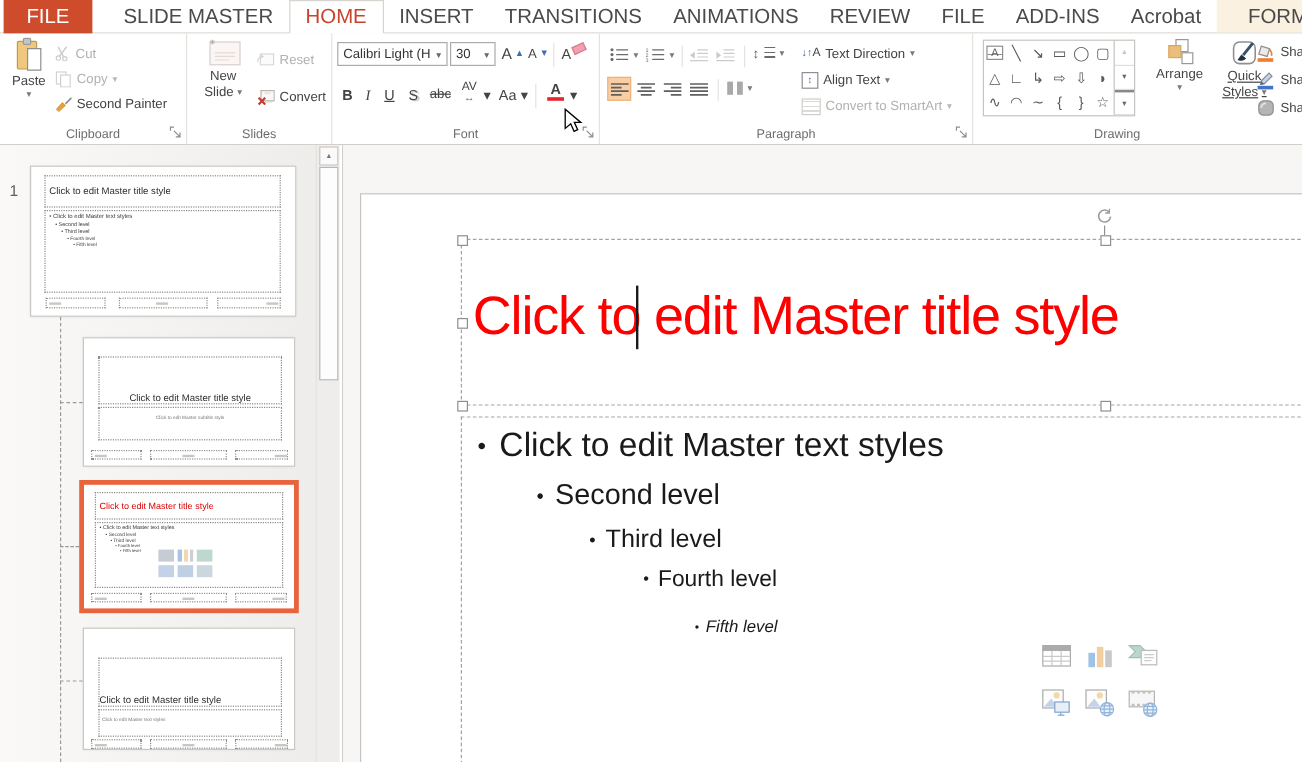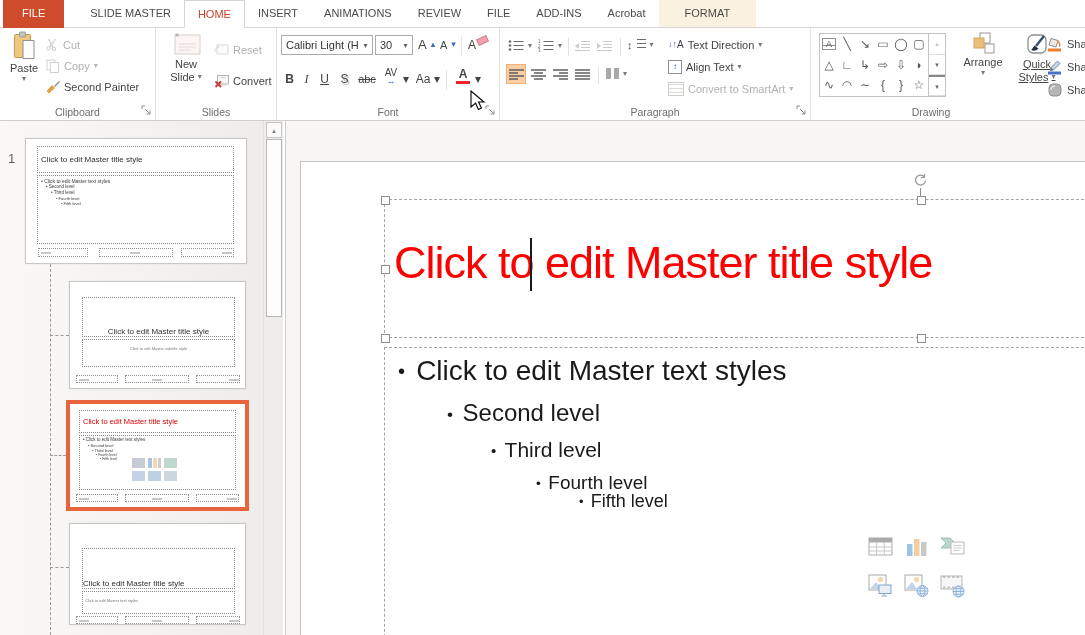--- a/index.html
+++ b/index.html
@@ -1,21 +1,21 @@
 <!DOCTYPE html>
 <html><head>
 <meta charset="utf-8">
 <style>
   html,body{margin:0;padding:0;background:#fff;}
   .app{position:relative;width:1085px;height:635px;overflow:hidden;background:#fff;
        font-family:"Liberation Sans",sans-serif;font-size:11px;color:#444;}
   
   .tabbar{position:absolute;left:0;top:0;width:1085px;height:28px;background:#fff;
           border-bottom:1px solid #d8d5d0;display:flex;align-items:stretch;box-sizing:border-box;}
-  .tab{padding:0 13px;line-height:27px;font-size:11px;color:#4a4a4a;white-space:nowrap;cursor:default;}
+  .tab{padding:0 13px;line-height:27px;font-size:17px;color:#4a4a4a;white-space:nowrap;cursor:default;}
   .tab.file{background:#CE4B2C;color:#fff;padding:0 19px;margin-left:3px;margin-right:13px;margin-bottom:-1px;}
   .tab.active{color:#C8432B;background:#fff;border:1px solid #d8d5d0;border-bottom:1px solid #fff;
               margin-bottom:-1px;line-height:26px;}
   .tab.contextual{background:#FBF1E0;padding:0 26px;}
   
   .ribbon{position:absolute;left:0;top:28px;width:1085px;height:93px;background:#fff;
           border-bottom:1px solid #d2cfca;box-sizing:border-box;}
   .rgroup{position:absolute;top:0;height:92px;border-right:1px solid #e5e3e0;box-sizing:border-box;}
   .glabel{position:absolute;bottom:2px;left:0;right:0;text-align:center;font-size:10.5px;color:#6d6d6d;}
   .launcher{position:absolute;right:3px;bottom:4px;width:11px;height:11px;}
@@ -88,20 +88,21 @@
 </head>
 <body>
 
 <div class="app">
 
   <div class="tabbar">
     <div class="tab file">FILE</div>
     <div class="tab">SLIDE MASTER</div>
     <div class="tab active">HOME</div>
     <div class="tab">INSERT</div>
+    <div class="tab">TRANSITIONS</div>
     <div class="tab">ANIMATIONS</div>
     <div class="tab">REVIEW</div>
     <div class="tab">FILE</div>
     <div class="tab">ADD-INS</div>
     <div class="tab">Acrobat</div>
     <div class="tab contextual">FORMAT</div>
   </div>
 
   <div class="ribbon">
 
@@ -515,21 +516,21 @@
   </svg>
 
   <div class="stitle" style="left:394px;top:237px;font-size:45px;">Click to edit Master title style</div>
   <div class="caret" style="left:530px;top:238px;height:53px;"></div>
 
   <div class="ph" style="left:384px;top:347px;width:710px;height:300px;"></div>
   <div class="bline" style="left:398px;top:355px;font-size:28px;"><span class="blt">•</span><span>Click to edit Master text styles</span></div>
   <div class="bline" style="left:447px;top:399px;font-size:24px;"><span class="blt">•</span><span>Second level</span></div>
   <div class="bline" style="left:491px;top:438px;font-size:21px;"><span class="blt">•</span><span>Third level</span></div>
   <div class="bline" style="left:536px;top:472px;font-size:19px;"><span class="blt">•</span><span>Fourth level</span></div>
-  <div class="bline" style="left:579px;top:491px;font-size:18px;"><span class="blt">•</span><span>Fifth level</span></div>
+  <div class="bline" style="left:579px;top:514px;font-size:14px;font-style:italic;"><span class="blt">•</span><span>Fifth level</span></div>
 
   <div class="cicons">
     <svg width="27" height="23" viewBox="0 0 27 23">
       <rect x="2" y="3" width="23" height="17" fill="#fff" stroke="#ABABAB"></rect>
       <rect x="2" y="3" width="23" height="4.5" fill="#ABABAB"></rect>
       <path d="M2 12 h23 M2 16 h23 M9.6 7.5 V20 M17.3 7.5 V20" stroke="#C9C9C9"></path>
     </svg>
     <svg width="27" height="23" viewBox="0 0 27 23">
       <rect x="4" y="9" width="5.5" height="12" fill="#9DC3E6"></rect>
       <rect x="11" y="4" width="5.5" height="17" fill="#F1CF9F"></rect>

